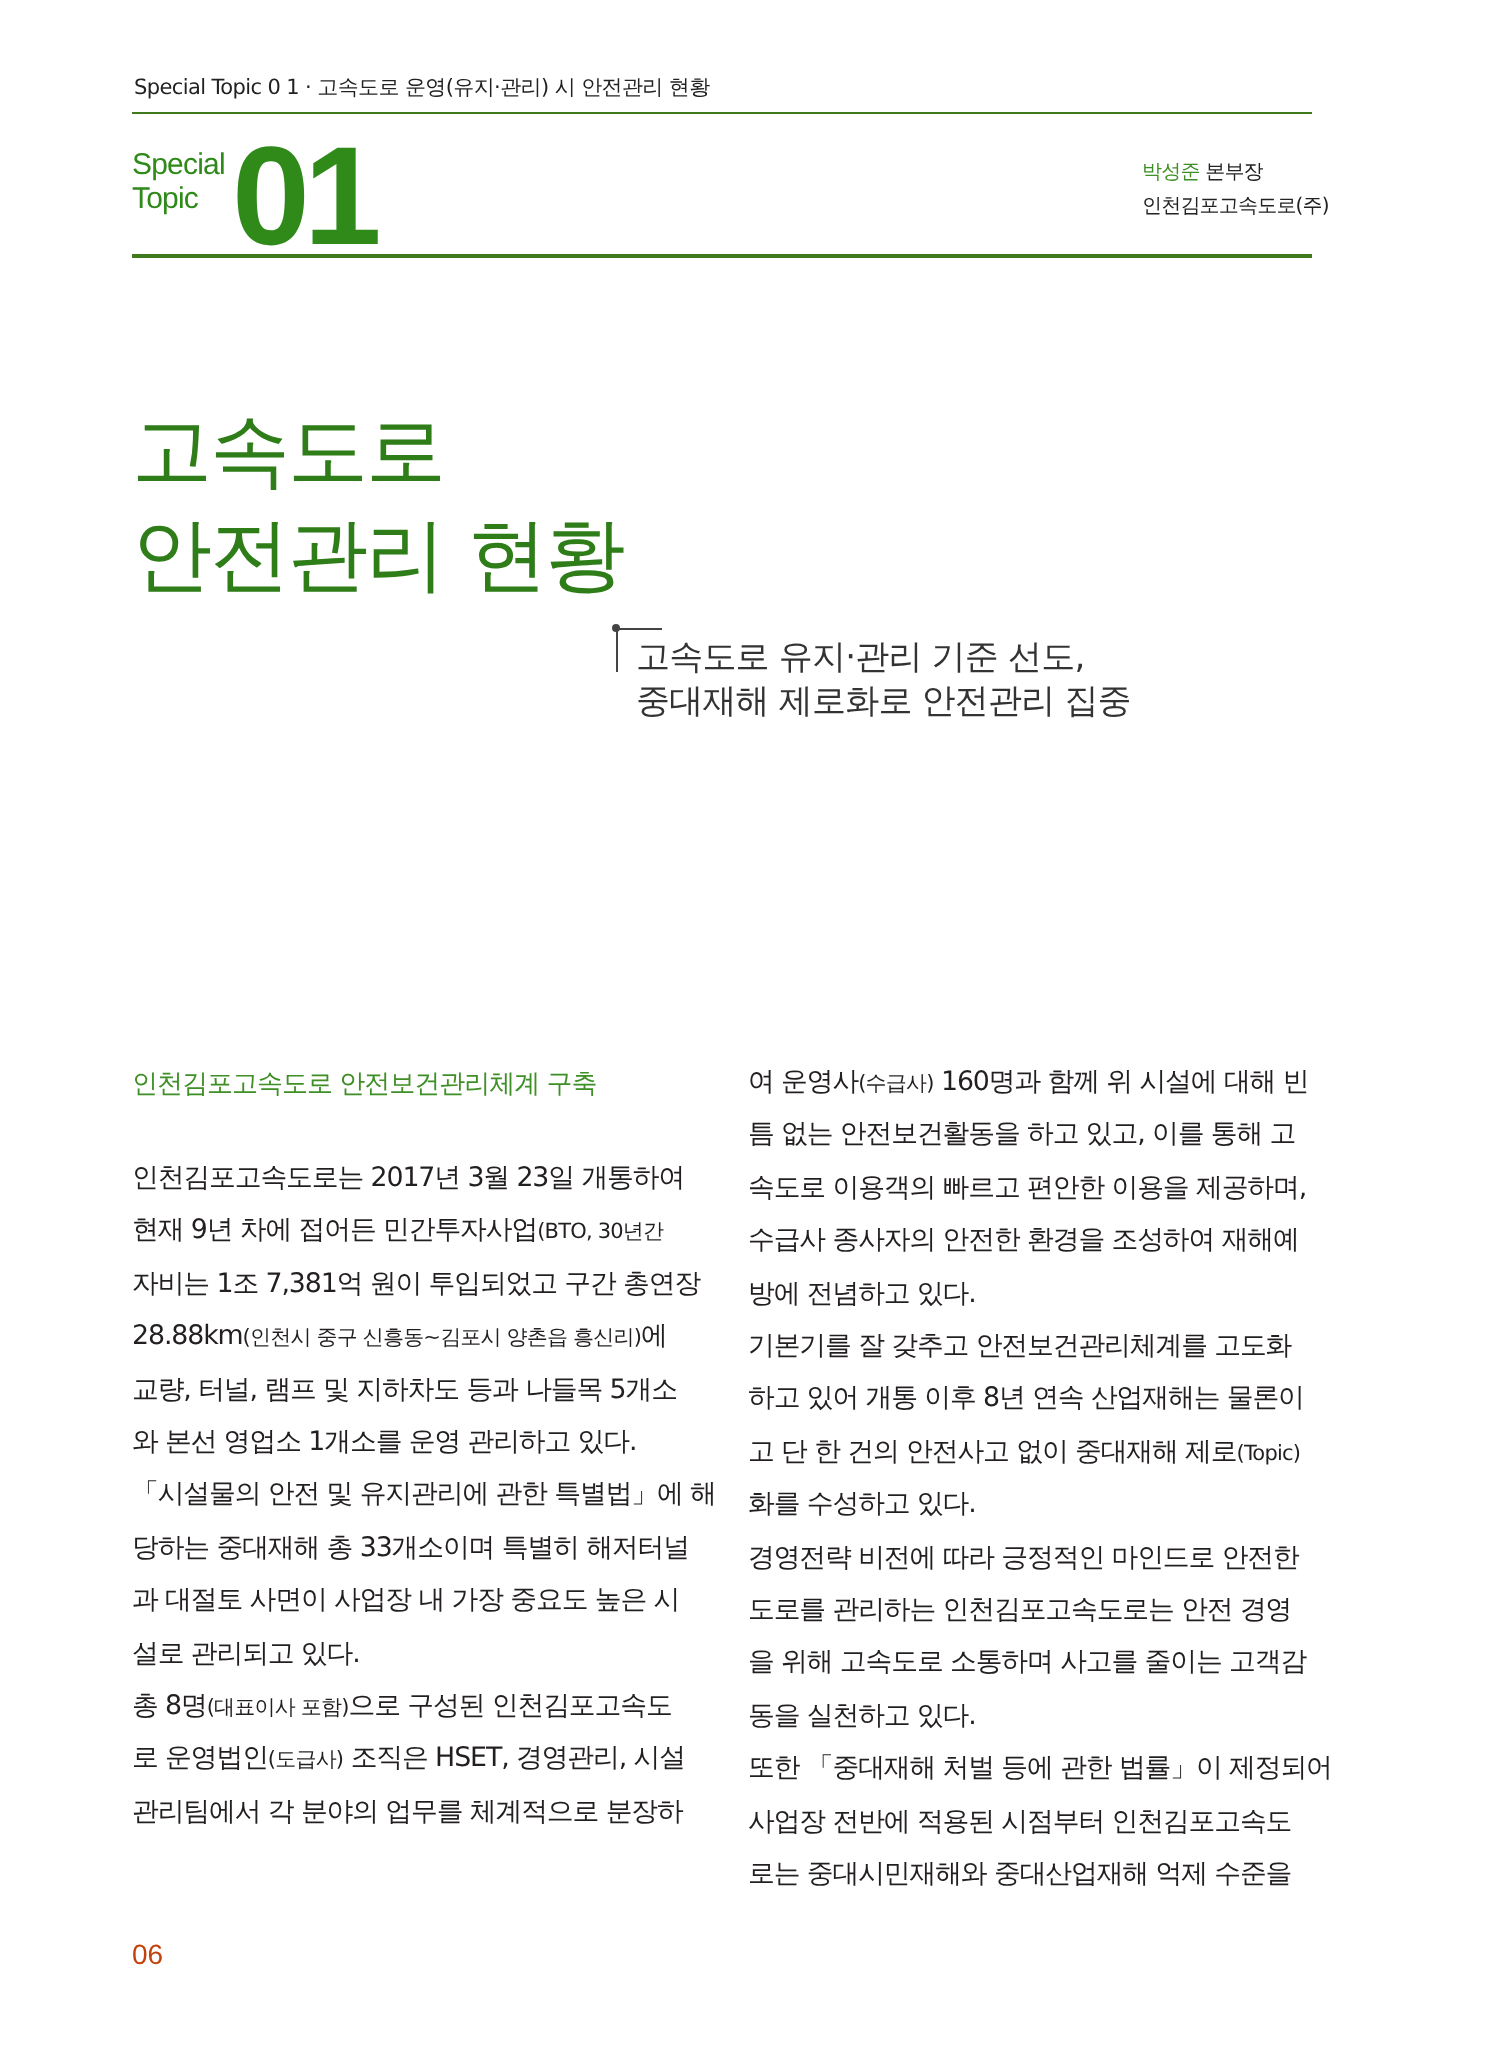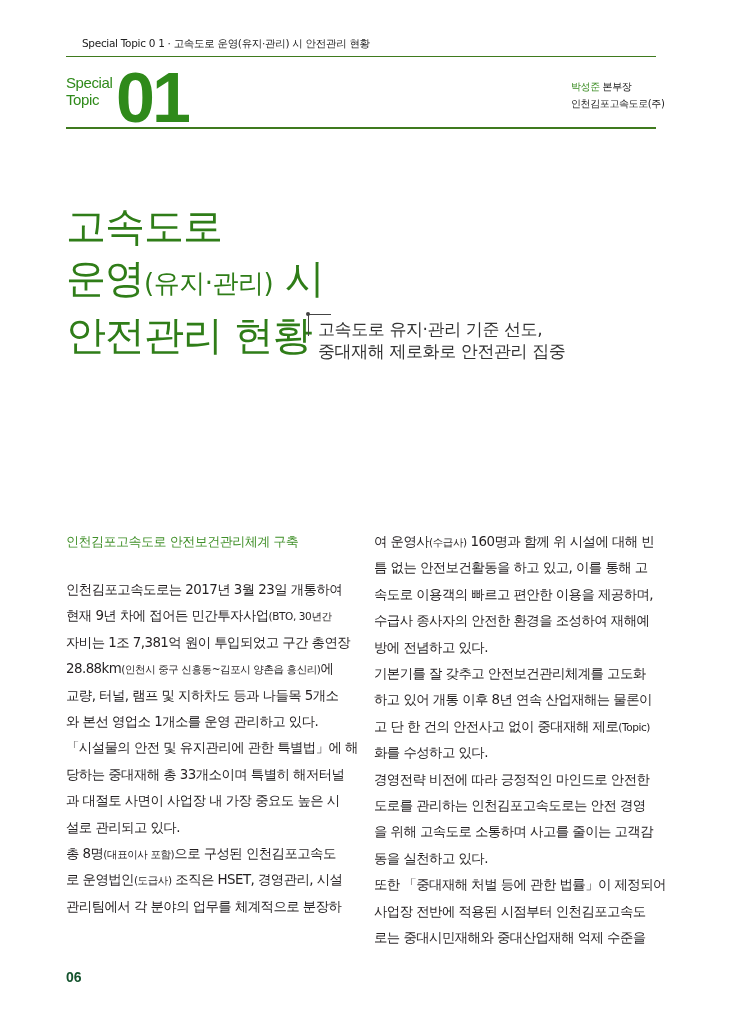--- a/index.html
+++ b/index.html
@@ -10,21 +10,21 @@
     body {
       width: 748px;
       height: 1024px;
       position: relative;
       overflow: hidden;
       font-family: "DejaVu Sans", "Liberation Sans", sans-serif;
       color: #231f20;
     }
     .running-header {
       position: absolute;
-      left: 82px;
+      left: 67px;
       top: 37px;
       font-size: 10.5px;
       color: #222;
       letter-spacing: -0.3px;
       white-space: nowrap;
     }
     .rule-top {
       position: absolute;
       left: 66px;
       top: 56px;
@@ -157,22 +157,21 @@
     .small {
       font-size: 10.5px;
       letter-spacing: -0.4px;
     }
     .page-number {
       position: absolute;
       left: 66px;
       top: 969px;
       font-family: "Liberation Sans", sans-serif;
       font-size: 14px;
-      color: #14532d;
-      font-weight: bold;
+      color: #c2410c;
     }
   </style>
 </head>
 <body>
 
 <div class="running-header">Special Topic 0 1 ·  고속도로 운영(유지·관리) 시 안전관리 현황</div>
 <div class="rule-top"></div>
 
 <div class="topic-label">
   <div>Special</div>
@@ -185,21 +184,20 @@
     <span class="author-name">박성준</span>
     <span class="author-title">본부장</span>
   </div>
   <div class="author-org">인천김포고속도로(주)</div>
 </div>
 
 <div class="rule-bottom"></div>
 
 <div class="main-title">
   <div>고속도로</div>
-  <div><span>운영</span><span class="paren">(유지·관리)</span><span> 시</span></div>
   <div>안전관리 현황</div>
 </div>
 
 <div class="subtitle-marker-dot"></div>
 <div class="subtitle-marker"></div>
 <div class="subtitle-marker-h"></div>
 <div class="subtitle">
   <div>고속도로 유지·관리 기준 선도,</div>
   <div>중대재해 제로화로 안전관리 집중</div>
 </div>

